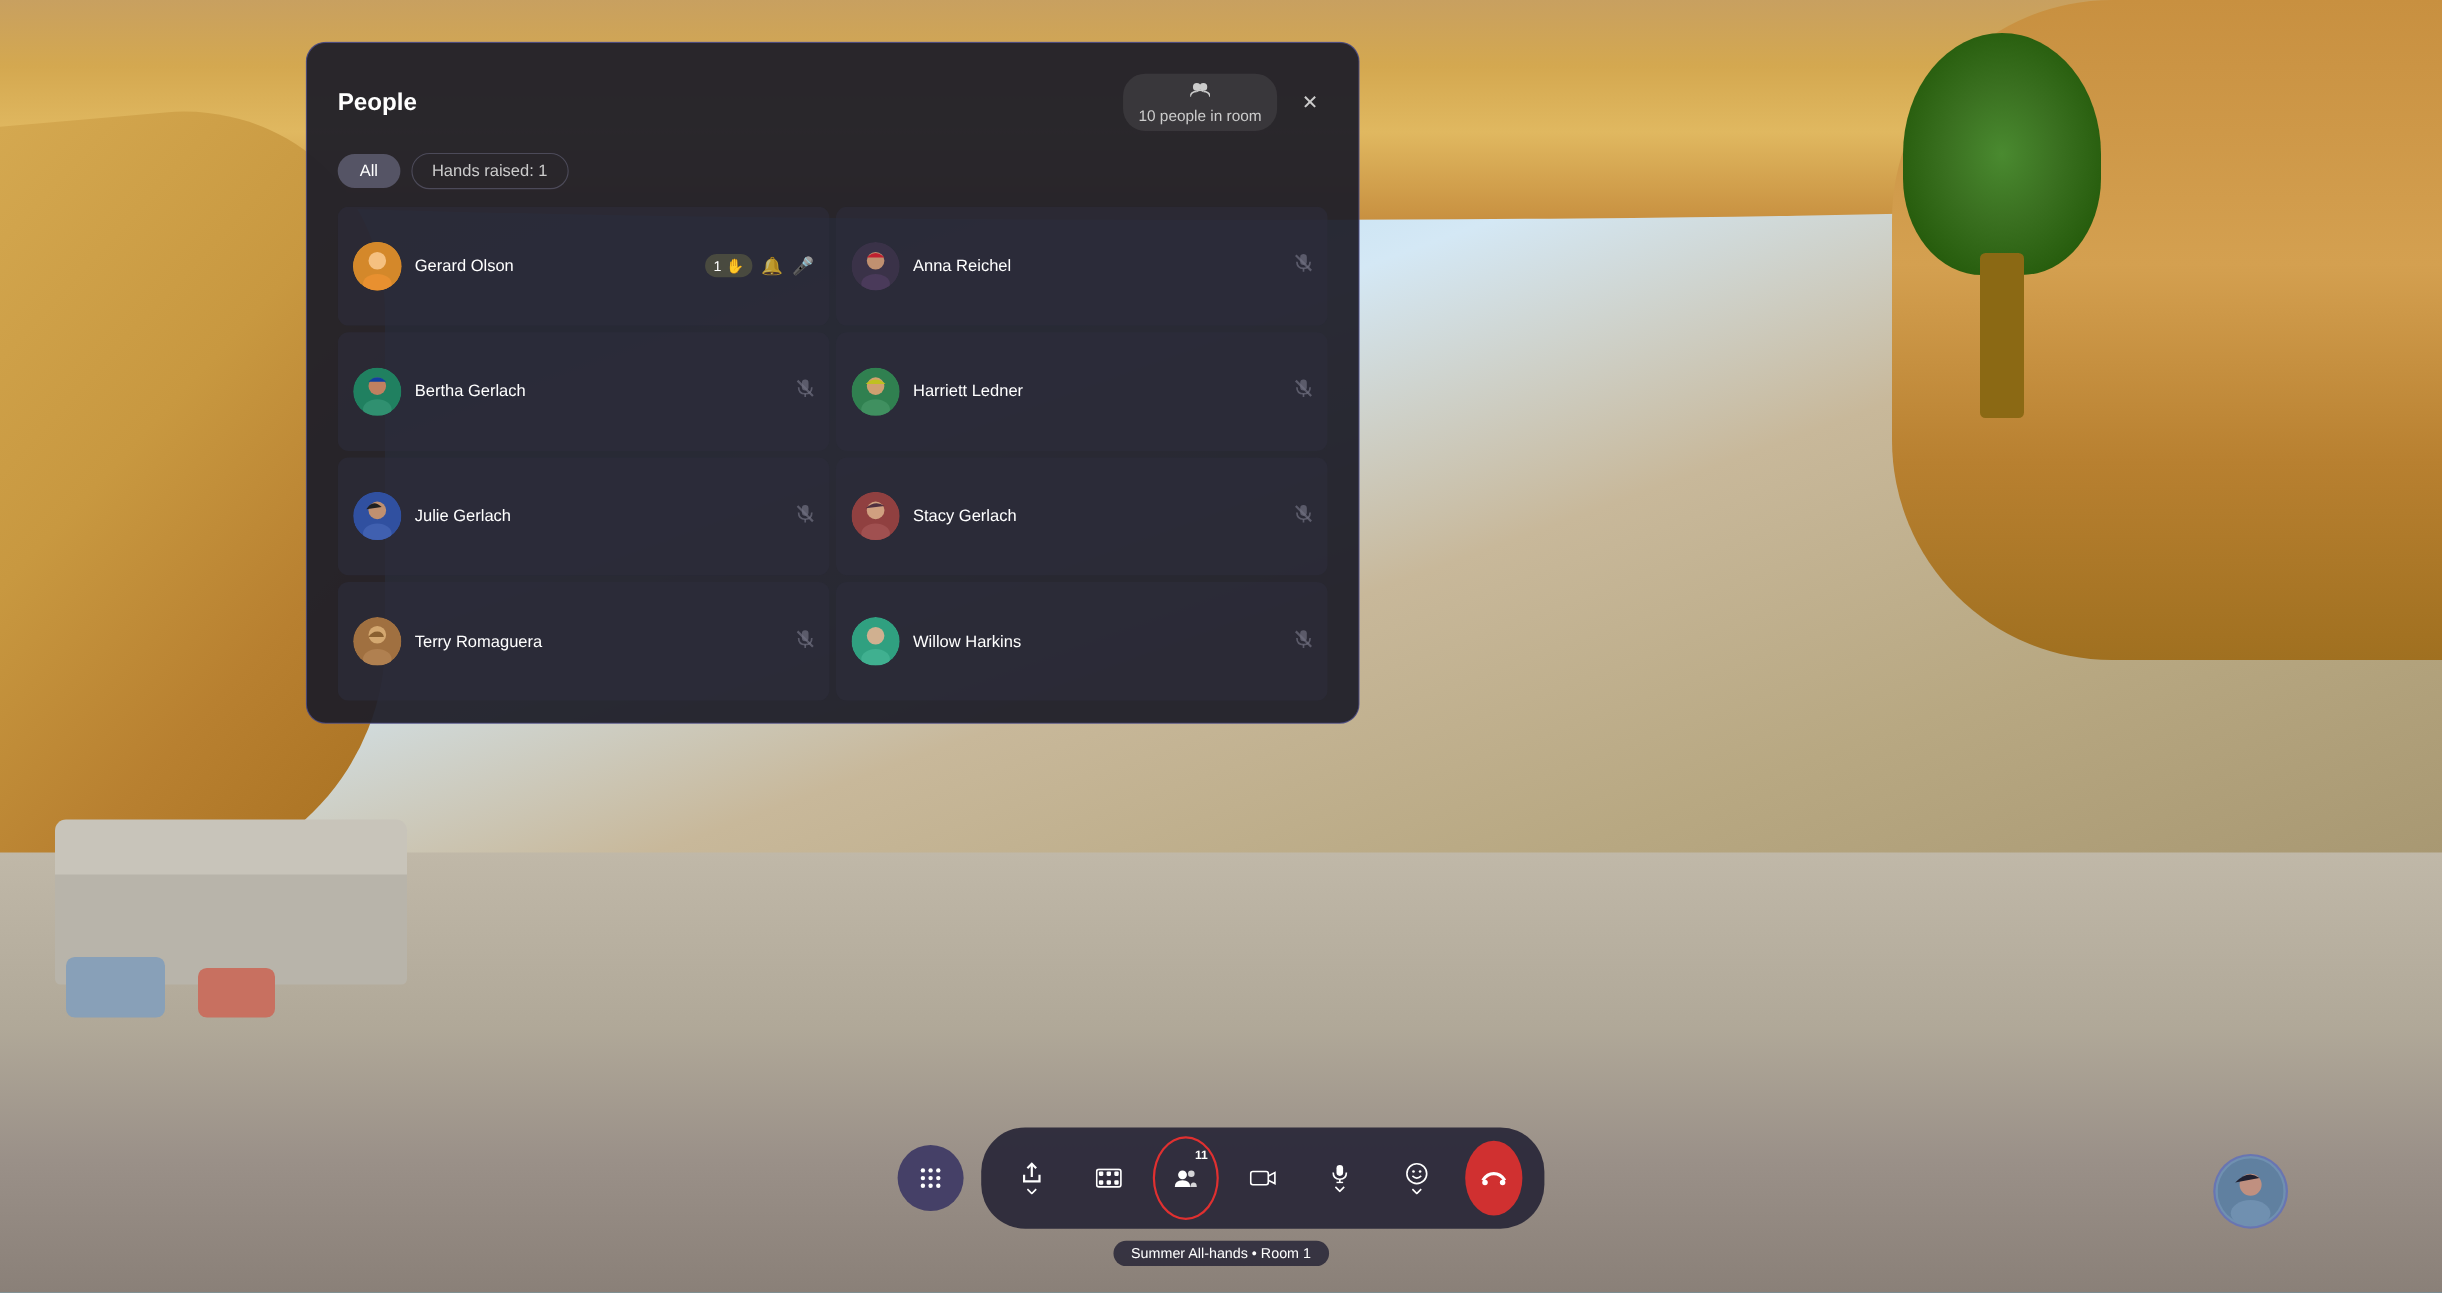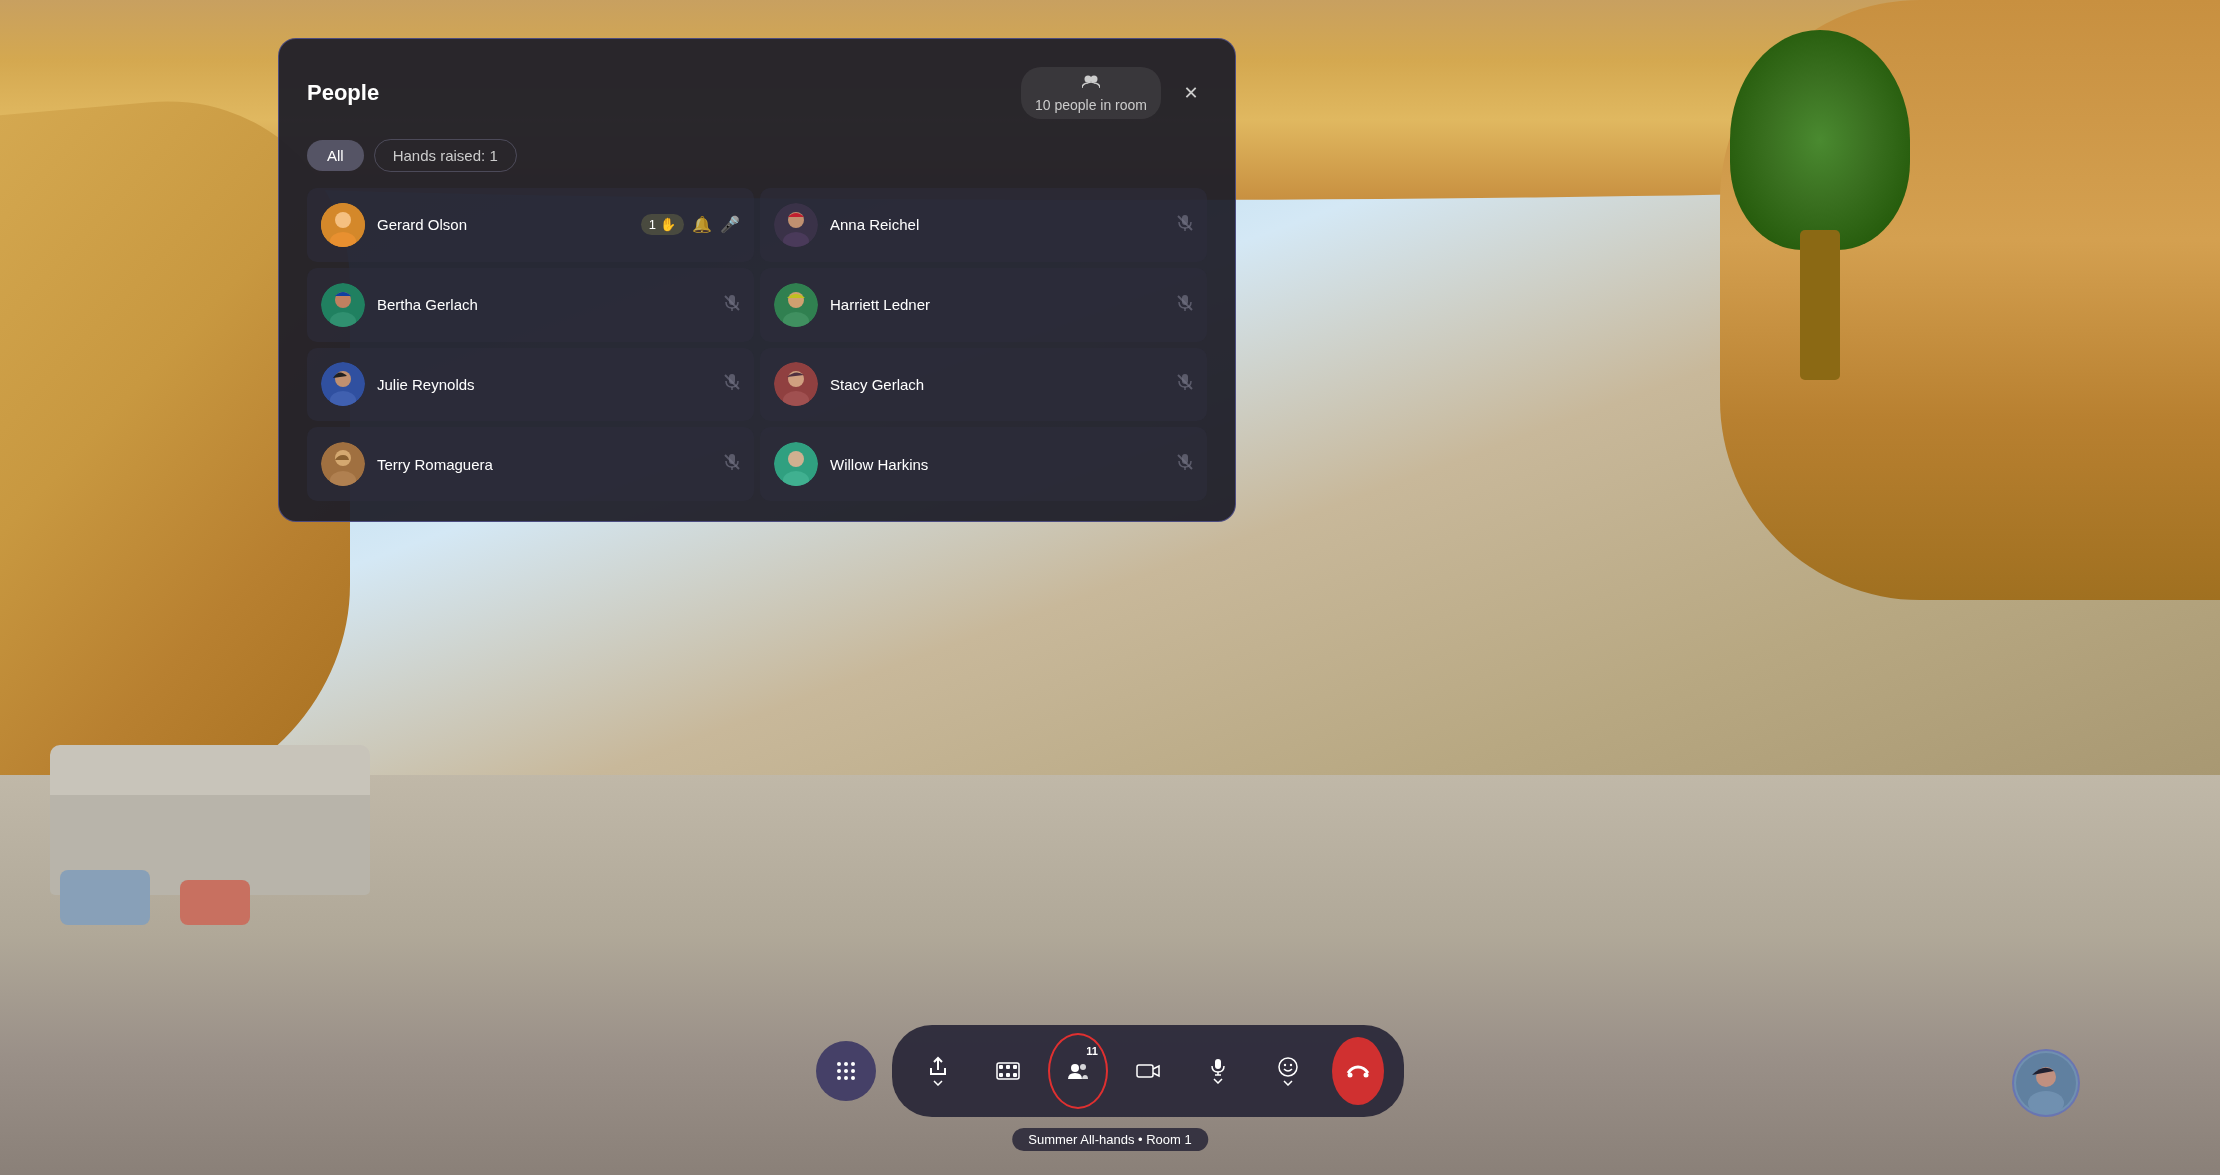--- a/index.html
+++ b/index.html
@@ -104,21 +104,21 @@
       left: 180px; bottom: 250px;
       width: 70px; height: 45px;
       background: #c87060;
       border-radius: 8px;
     }
 
     
     .panel {
       position: absolute;
       top: 38px; left: 278px;
-      width: 958px; height: 484px;
+      width: 958px; height: 620px;
       background: rgba(30, 30, 40, 0.94);
       border-radius: 18px;
       border: 1.5px solid rgba(100, 100, 180, 0.6);
       display: flex;
       flex-direction: column;
       padding: 28px 28px 20px 28px;
     }
 
     .panel-header {
       display: flex;
@@ -498,21 +498,21 @@
     <div class="person-row">
       <div class="person-avatar">
         <svg width="44" height="44" viewBox="0 0 44 44">
           <circle cx="22" cy="22" r="22" fill="#3050a0"></circle>
           <circle cx="22" cy="17" r="8" fill="#c09070"></circle>
           <ellipse cx="22" cy="38" rx="13" ry="9" fill="#4060b0"></ellipse>
           <path d="M12 16 Q18 6 26 14" fill="#202020"></path>
         </svg>
       </div>
       <div class="person-info">
-        <div class="person-name">Julie Reynolds</div>
+        <div class="person-name">Julie Gerlach</div>
       </div>
       <div class="person-controls">
         <span class="control-icon muted-icon">
           <svg width="16" height="18" viewBox="0 0 16 18" fill="rgba(180,180,200,0.5)">
             <rect x="5" y="1" width="6" height="10" rx="3" fill="currentColor"></rect>
             <path d="M2 8 Q2 14 8 14 Q14 14 14 8" stroke="currentColor" stroke-width="1.5" fill="none"></path>
             <line x1="8" y1="14" x2="8" y2="17" stroke="currentColor" stroke-width="1.5"></line>
             <line x1="1" y1="2" x2="15" y2="16" stroke="currentColor" stroke-width="2"></line>
           </svg>
         </span>

